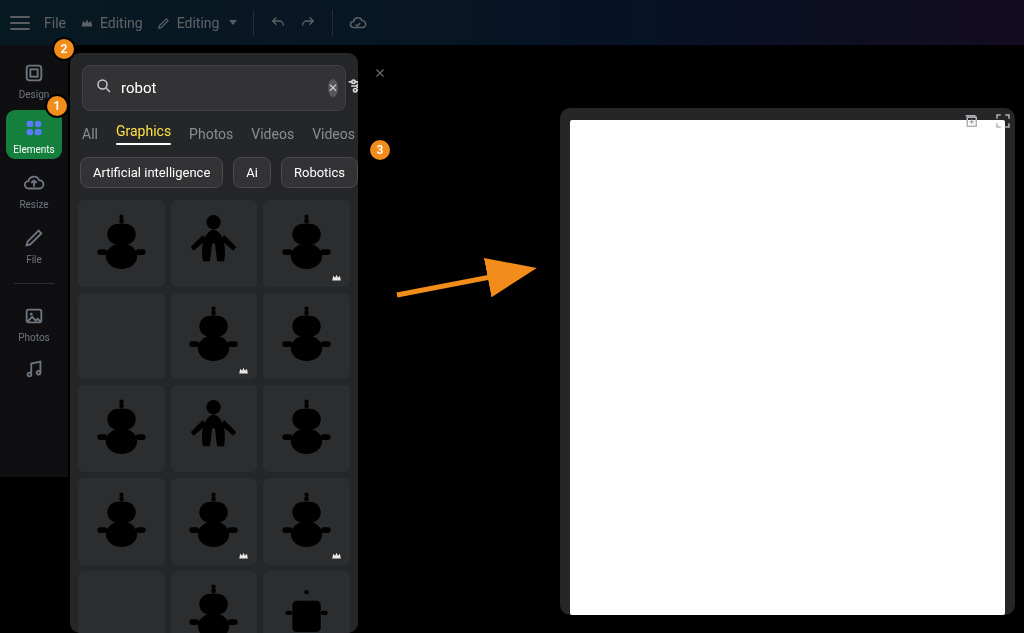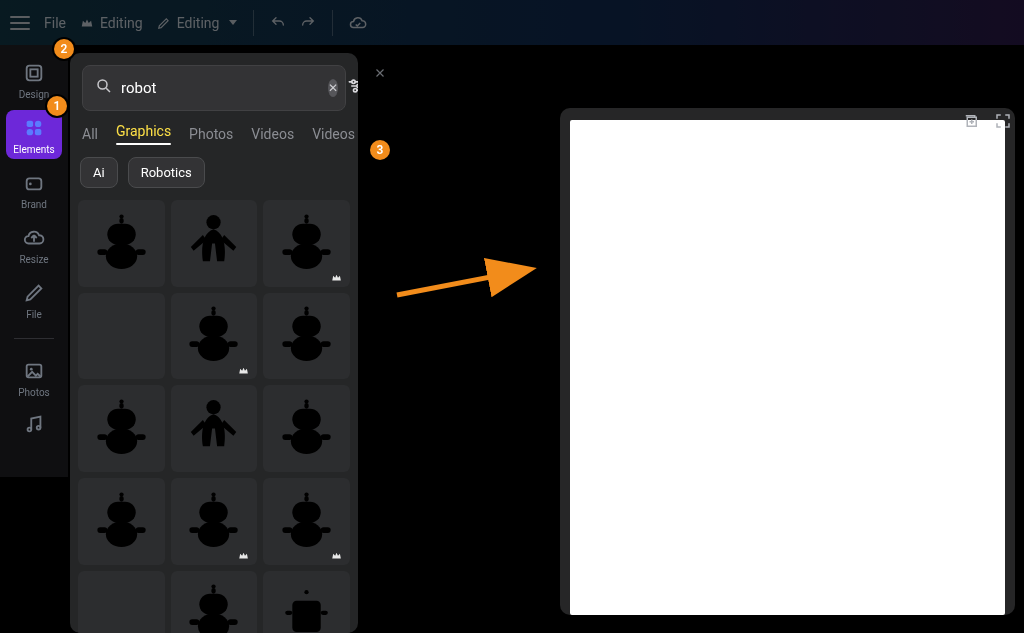--- a/index.html
+++ b/index.html
@@ -29,21 +29,21 @@
   
   .leftrail {
     position: absolute; left: 0; top: 45px; width: 68px; height: 432px;
     background: #0f0f11; display: flex; flex-direction: column; align-items: center;
     padding-top: 10px; gap: 6px;
   }
   .rail-item {
     width: 56px; display: flex; flex-direction: column; align-items: center; justify-content: center;
     padding: 6px 0 4px; border-radius: 8px; cursor: pointer; color: #6f7680; font-size: 10px;
   }
-  .rail-item.active { background: #6d28d9; color: #fff; }
+  .rail-item.active { background: #15803d; color: #fff; border-radius: 9px; }
   .rail-icon { width: 24px; height: 24px; display: flex; align-items: center; justify-content: center; margin-bottom: 4px; }
   .rail-divider { width: 40px; height: 1px; background: #2e2e32; margin: 8px 0; }
 
   
   .sidepanel {
     position: absolute; left: 70px; top: 53px; width: 288px; height: 580px;
     background: #252627; border-radius: 10px; overflow: hidden; display: flex; flex-direction: column;
   }
   .search-wrap { padding: 12px 12px 6px; }
   .search {
@@ -196,29 +196,20 @@
     <div class="rail-item active">
       <span class="rail-icon">
           <svg width="22" height="22" viewBox="0 0 24 24">
             <rect x="4" y="4" width="7" height="7" rx="2" fill="#5a7bff"></rect>
             <rect x="13" y="4" width="7" height="7" rx="3.5" fill="#5a7bff"></rect>
             <rect x="4" y="13" width="7" height="7" rx="3.5" fill="#5a7bff"></rect>
             <rect x="13" y="13" width="7" height="7" rx="2" fill="#5a7bff"></rect>
           </svg>
         </span>
       <span>Elements</span>
-    </div>
-    <div class="rail-item">
-      <span class="rail-icon">
-          <svg width="22" height="22" viewBox="0 0 24 24">
-            <rect x="4" y="7" width="16" height="12" rx="3" stroke="#6f7680" stroke-width="2" fill="none"></rect>
-            <circle cx="8" cy="13" r="1.5" fill="#6f7680"></circle>
-          </svg>
-        </span>
-      <span>Brand</span>
     </div>
     <div class="rail-item">
       <span class="rail-icon">
           <svg width="22" height="22" viewBox="0 0 24 24">
             <path d="M6 18a4 4 0 010-8 6 6 0 0111.5-1A4.5 4.5 0 0118 18H6z" stroke="#6f7680" stroke-width="2" fill="none"></path>
             <path d="M12 16V9m0 0l-3 3m3-3l3 3" stroke="#6f7680" stroke-width="2" fill="none"></path>
           </svg>
         </span>
       <span>Resize</span>
     </div>
@@ -278,20 +269,21 @@
 
     <div class="tabs" id="tabs">
         <span class="tab">All</span>
         <span class="tab active">Graphics</span>
         <span class="tab">Photos</span>
         <span class="tab">Videos</span>
         <span class="tab">Videos</span>
       </div>
 
     <div class="chips-row" id="chips">
+        <span class="chip">Artificial intelligence</span>
         <span class="chip">Ai</span>
         <span class="chip">Robotics</span>
       </div>
 
     <div class="results">
       <div class="grid" id="grid">
           <div class="tile">
             <svg class="t0">
               <use href="#robot-base"></use>
             </svg>

